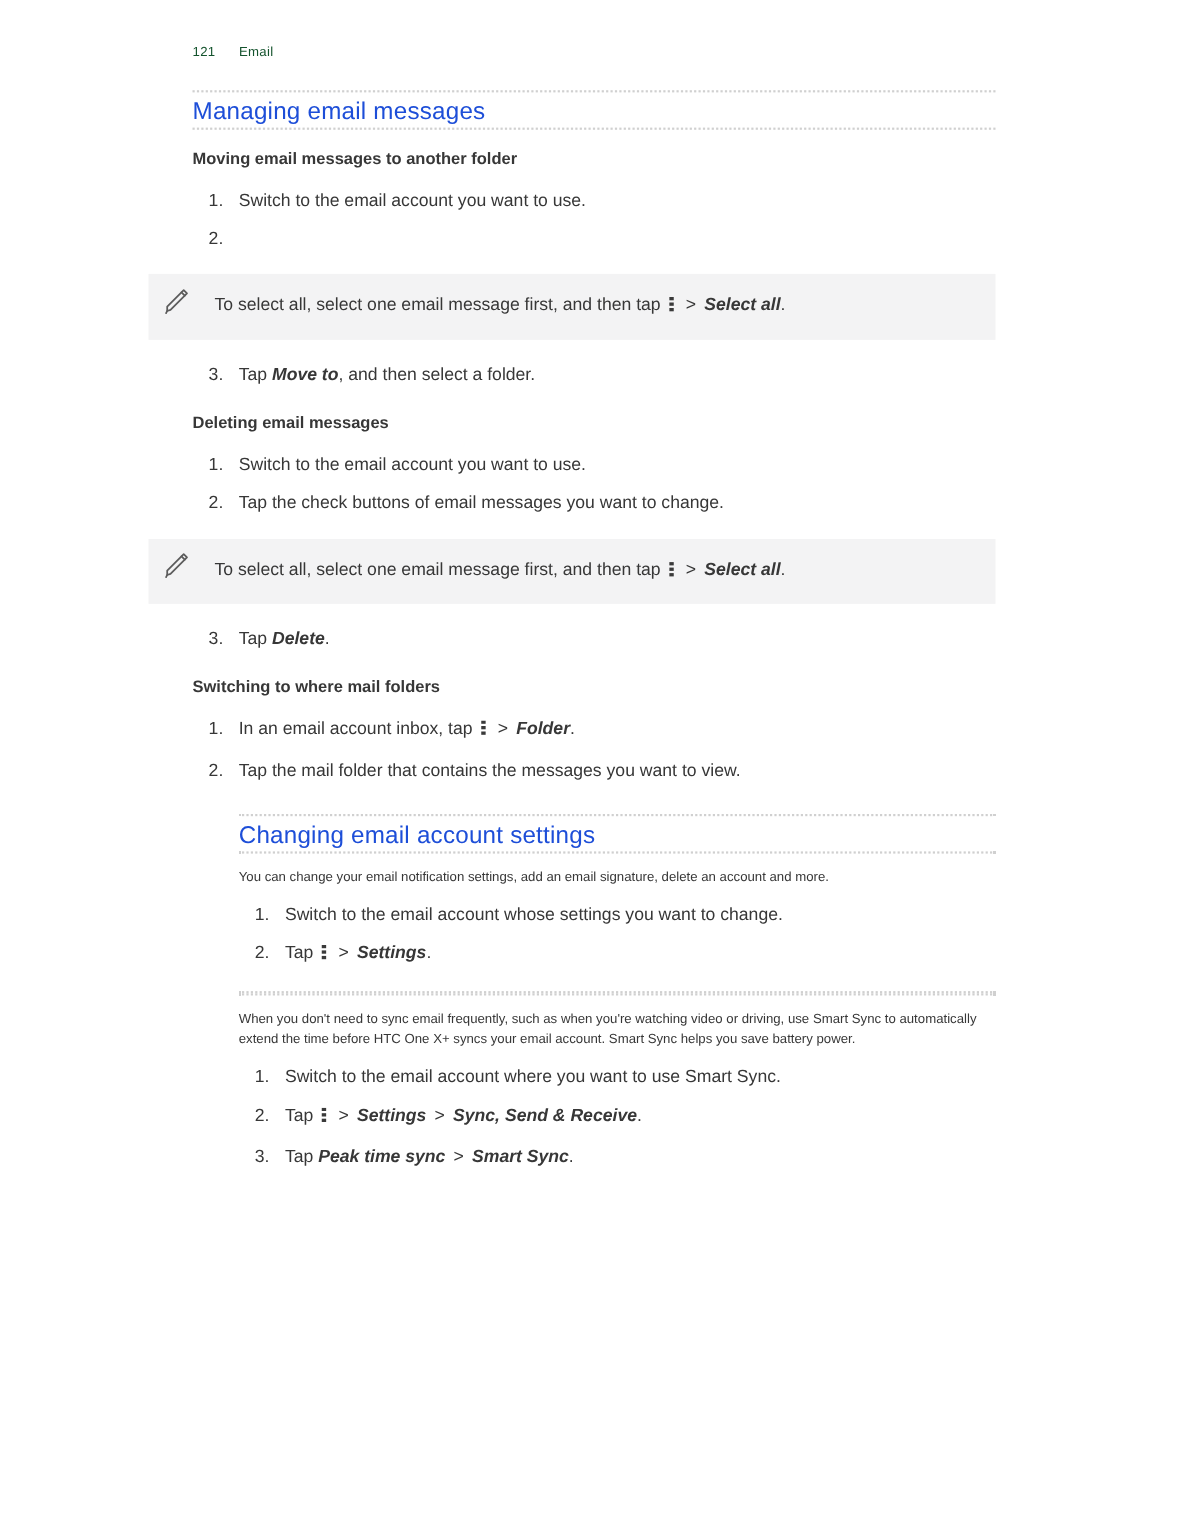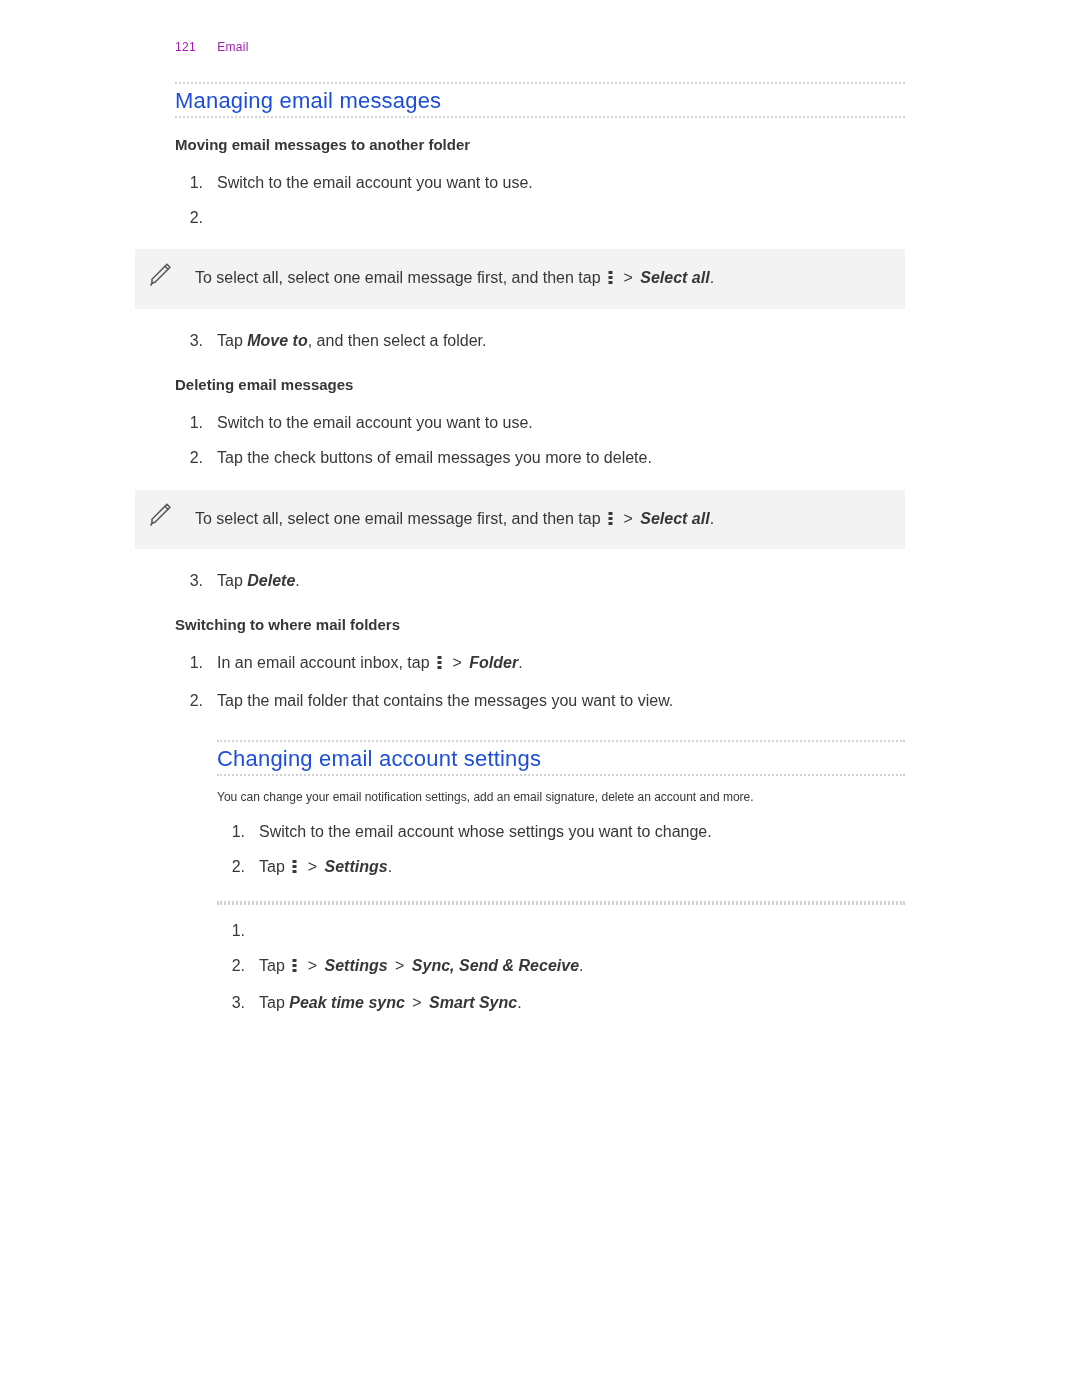--- a/index.html
+++ b/index.html
@@ -1,18 +1,18 @@
 <!DOCTYPE html>
 <html><head>
 <meta charset="utf-8">
 <style>
   * { box-sizing: border-box; margin: 0; padding: 0; }
   html, body { width: 1080px; height: 1397px; background: #fff; font-family: "Helvetica Neue", Arial, sans-serif; color: #373737; }
   .page { padding: 40px 175px 40px 175px; }
-  .running-head { font-size: 12px; color: #a21caf; letter-spacing: 0.3px; margin-bottom: 28px; }
+  .running-head { font-size: 12px; color: #14532d; letter-spacing: 0.3px; margin-bottom: 28px; }
   .running-head .pnum { display:inline-block; min-width: 24px; }
   .dotted-rule { border: none; border-top: 2px dotted #d0d0d0; height: 0; margin: 0; }
   .h2 { color: #1d4ed8; font-size: 22px; font-weight: 400; margin: 4px 0 2px 0; letter-spacing: 0.2px; }
   .h3 { font-size: 15px; font-weight: 600; margin: 18px 0 12px 0; }
   .body-p { font-size: 12px; line-height: 1.55; margin: 12px 0 8px 0; }
   ol.steps { list-style: none; margin: 8px 0 14px 0; padding: 0; }
   ol.steps > li { display: flex; gap: 14px; font-size: 16px; line-height: 1.7; padding: 4px 0; }
   ol.steps > li .num { min-width: 28px; text-align: right; }
   .bold { font-weight: 600; font-style: italic; }
   .note-box { background: #f3f3f4; margin: 10px 0 14px -40px; padding: 16px 20px 16px 60px; position: relative; font-size: 16px; line-height: 1.6; }
@@ -79,21 +79,21 @@
   </ol>
 
   <div class="h3">Deleting email messages</div>
   <ol class="steps">
     <li>
       <span class="num">1.</span>
       <span>Switch to the email account you want to use.</span>
     </li>
     <li>
       <span class="num">2.</span>
-      <span>Tap the check buttons of email messages you more to delete.</span>
+      <span>Tap the check buttons of email messages you want to change.</span>
     </li>
   </ol>
 
   <div class="note-box">
     <span class="pencil">
       <svg width="28" height="28" viewBox="0 0 28 28">
           <g fill="none" stroke="#5c5c5c" stroke-width="1.6" stroke-linecap="round" stroke-linejoin="round">
             <path d="M5 22 L8 21 L23 6 L20 3 L5 18 Z"></path>
             <path d="M18 5 L21 8"></path>
             <path d="M5 22 L4 24"></path>
@@ -166,23 +166,25 @@
           </span>
           <span class="gt"> &gt; </span><span class="bold">Settings</span><span>.</span>
         </span>
       </li>
     </ol>
   </div>
 
   <div class="sec" style="margin-top:6px">
     <hr class="dotted-rule">
     <hr class="dotted-rule">
+    <p class="body-p">When you don't need to sync email frequently, such as when you're watching video or driving, use Smart Sync to automatically extend the time before HTC One X+ syncs your email account. Smart Sync helps you save battery power.</p>
     <ol class="steps">
       <li>
         <span class="num">1.</span>
+        <span>Switch to the email account where you want to use Smart Sync.</span>
       </li>
       <li>
         <span class="num">2.</span>
         <span>
           <span>Tap </span>
           <span class="icon-menu">
             <svg width="7" height="14" viewBox="0 0 7 14">
                 <rect x="1.5" y="0" width="4" height="3" fill="#3a3a3a"></rect>
                 <rect x="1.5" y="5" width="4" height="3" fill="#3a3a3a"></rect>
                 <rect x="1.5" y="10" width="4" height="3" fill="#3a3a3a"></rect>

